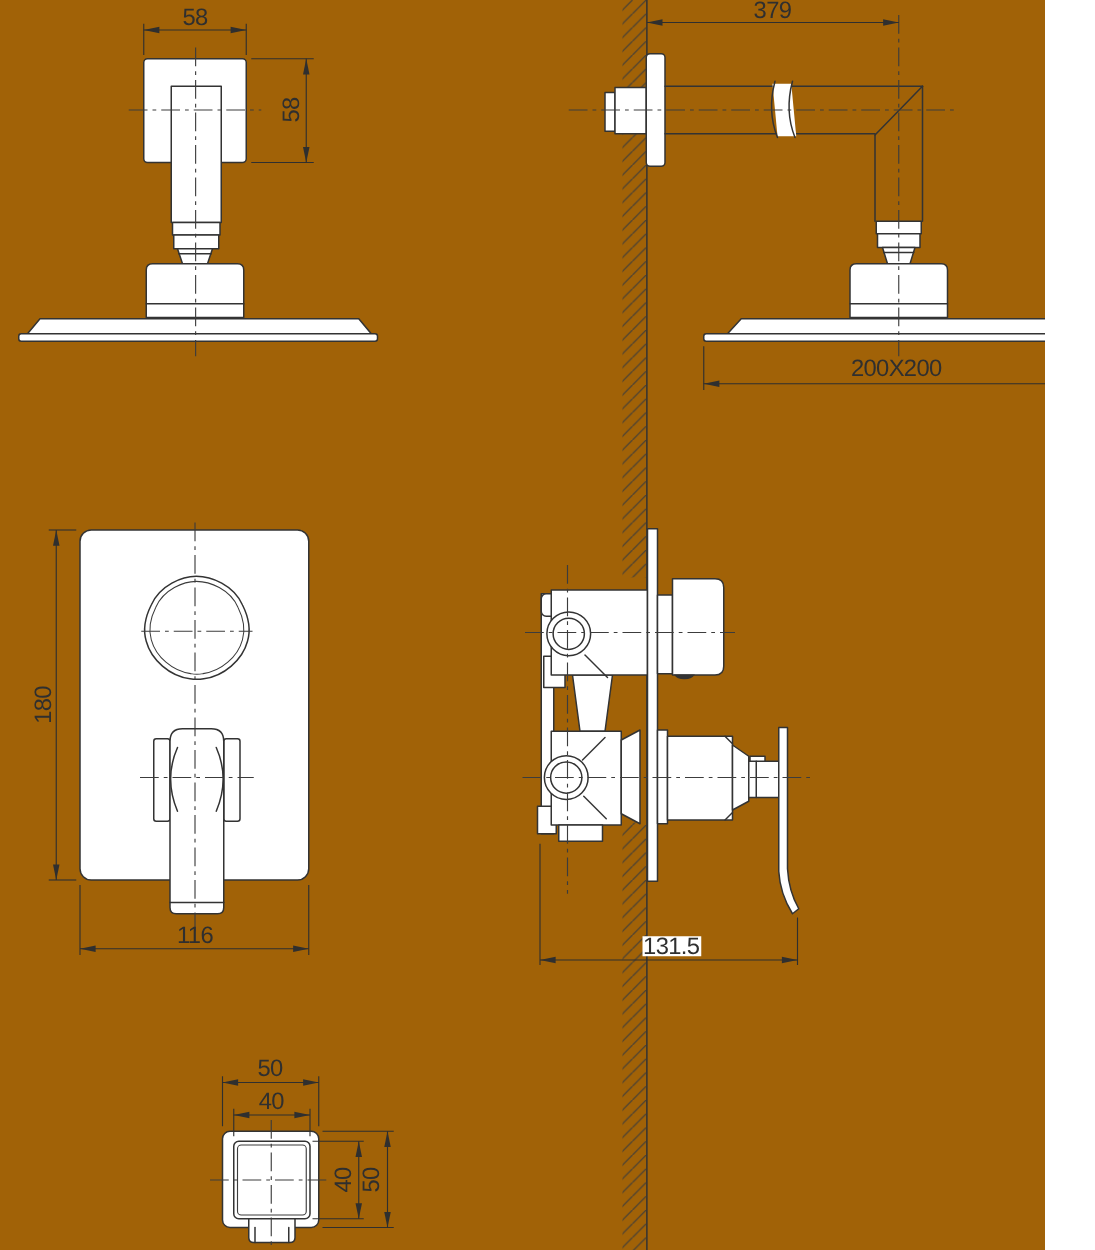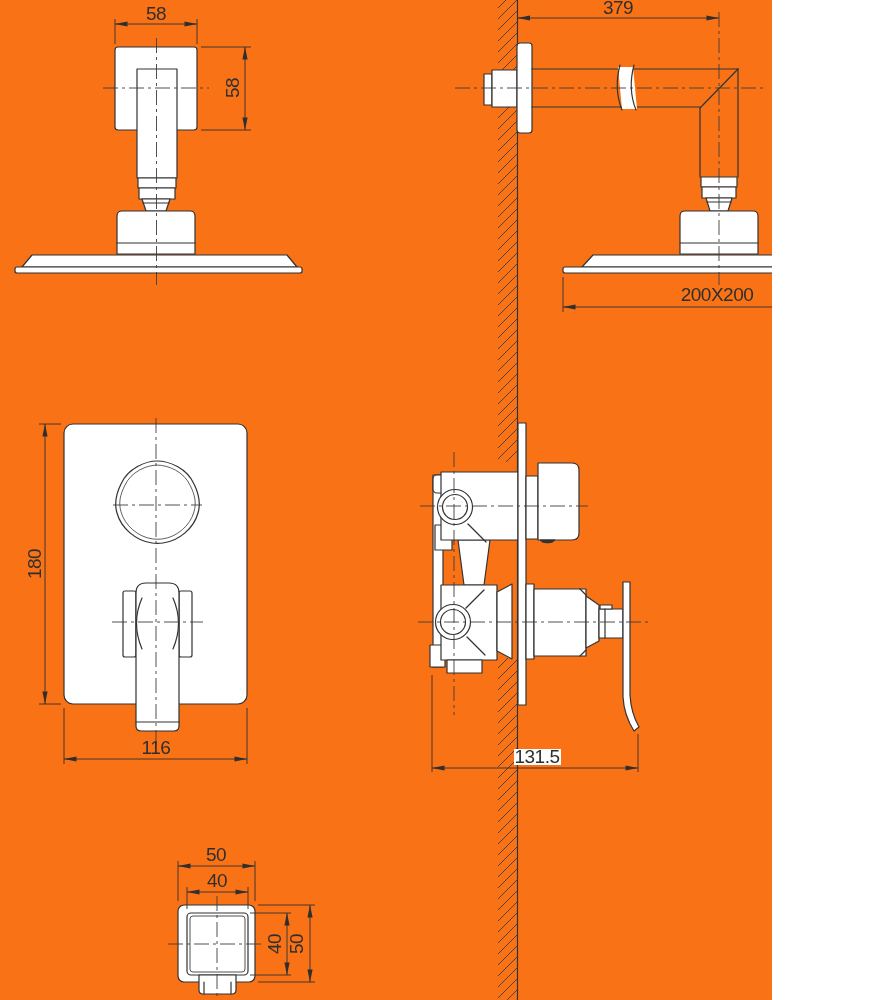--- a/index.html
+++ b/index.html
@@ -1,16 +1,16 @@
 <!DOCTYPE html>
 <html><head>
 <meta charset="utf-8">
 <style>
   html,body{margin:0;padding:0;background:#fff;}
-  .stage{position:relative;width:772px;height:1000px;background:#f97316;overflow:hidden;
+  .stage{position:relative;width:836px;height:1000px;background:#a16207;overflow:hidden;
          font-family:"Liberation Sans",sans-serif;}
   svg{display:block;}
   .ln   {fill:none;stroke:#333;stroke-width:1.2;stroke-linejoin:round;stroke-linecap:round;}
   .lnf  {fill:#fff;stroke:#333;stroke-width:1.2;stroke-linejoin:round;}
   .lnfd {fill:#333;stroke:#333;stroke-width:1;}
   .thin {fill:none;stroke:#3c3c3c;stroke-width:0.9;}
   .cl   {fill:none;stroke:#3c3c3c;stroke-width:0.9;stroke-dasharray:15 4 3 4;}
   .dim  {fill:none;stroke:#2f2f2f;stroke-width:0.9;}
   text.d{font:19px "Liberation Sans",sans-serif;fill:#2f2f2f;text-anchor:middle;letter-spacing:-0.5px;}
 </style>

